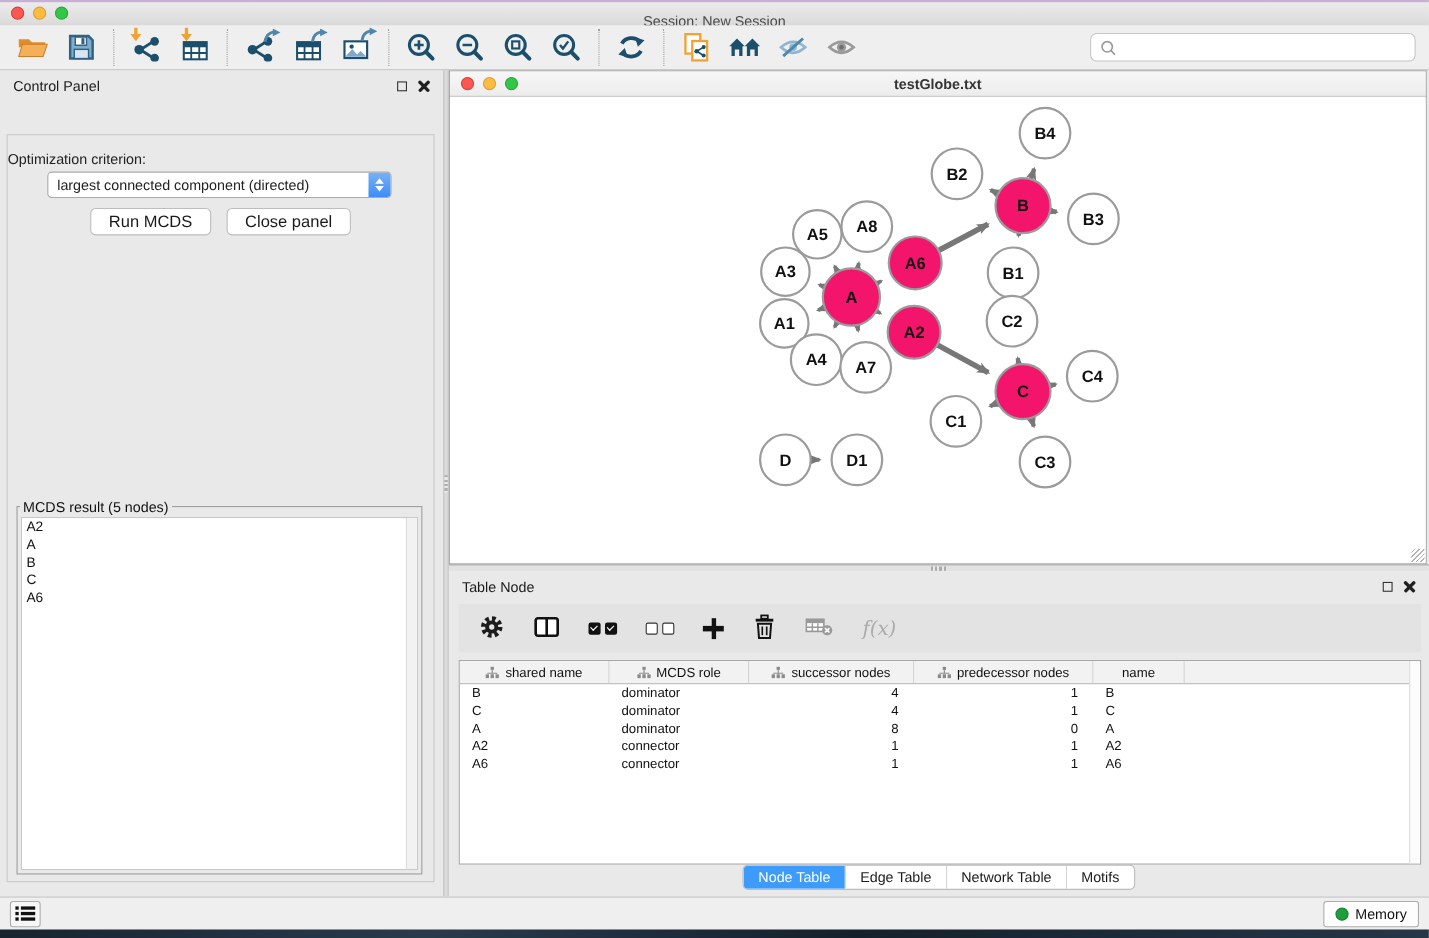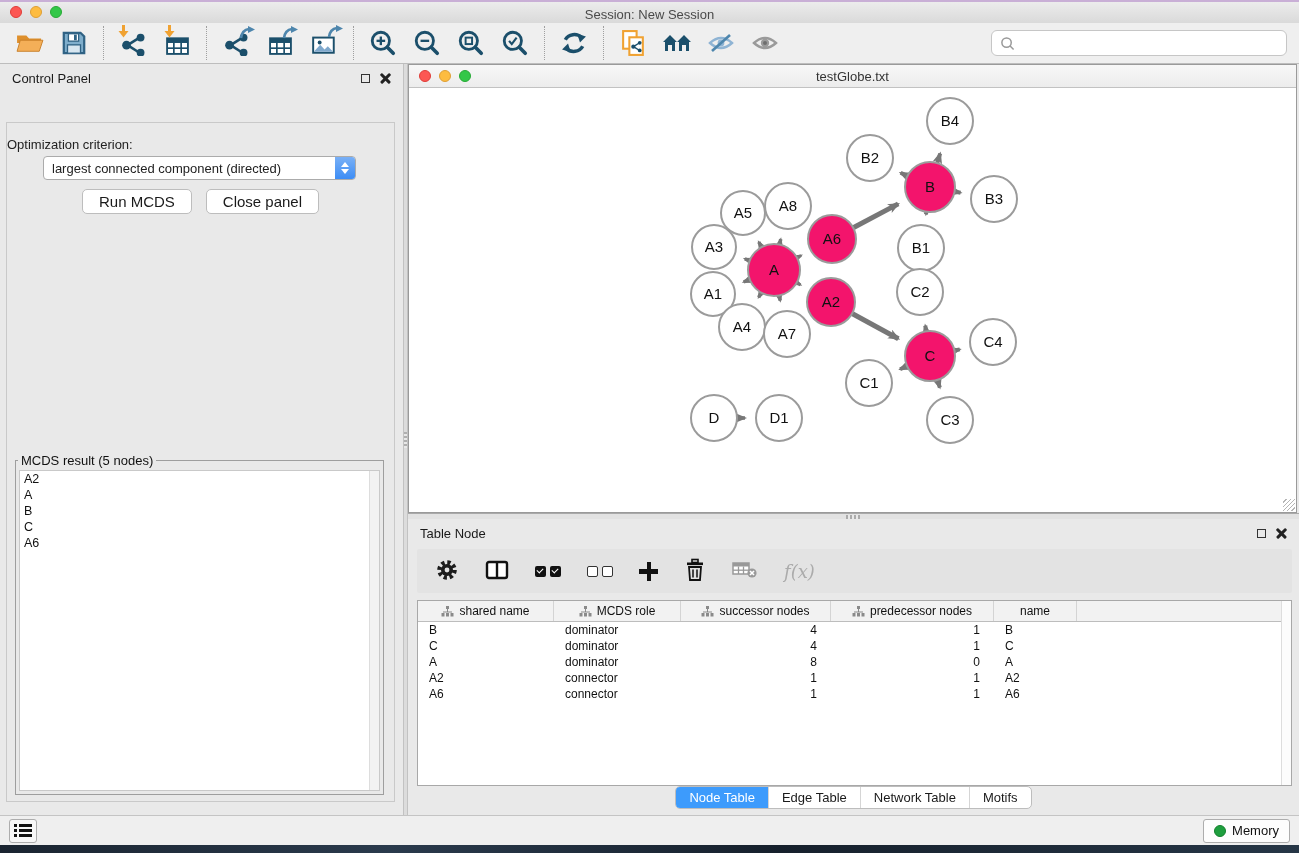--- a/index.html
+++ b/index.html
@@ -2,21 +2,21 @@
 <html><head>
 <meta charset="utf-8">
 <style>
   * { box-sizing: border-box; margin: 0; padding: 0; }
   html,body { width:1299px; height:853px; overflow:hidden; }
   body { font-family:"Liberation Sans", sans-serif; background:#E9E9E9; position:relative; font-size:13px; color:#222; }
 
   
   .titlebar { position:absolute; left:0; top:0; width:1299px; height:28px;
     background:linear-gradient(#ECECEC,#D6D6D6); border-top:2px solid #C9AFD6; border-bottom:1px solid #B4B4B4;
-    display:flex; align-items:center; justify-content:center; }
+    display:flex; align-items:flex-end; justify-content:center; }
   .titlebar .title { font-size:13px; color:#4A4A4A; }
   .lights { position:absolute; left:10px; top:4px; display:flex; gap:8px; }
   .light { width:12px; height:12px; border-radius:50%; }
   .light.red { background:#FC5753; border:1px solid #DF3D38; }
   .light.yellow { background:#FDBC40; border:1px solid #DE9F34; }
   .light.green { background:#33C748; border:1px solid #27AA35; }
 
   
   .toolbar { position:absolute; left:0; top:23px; width:1299px; height:41px; background:#EFEFEF;
     border-bottom:1px solid #BDBDBD; display:flex; align-items:center; padding:0 8px; }
@@ -61,21 +61,21 @@
   .result-item { font-size:12.5px; line-height:16px; padding-left:4px; color:#111; }
 
   
   .v-split { position:absolute; left:403px; top:64px; width:5px; height:751px; background:#DCDCDC; border-left:1px solid #C2C2C2; border-right:1px solid #C2C2C2; }
   .v-grip { position:absolute; left:0px; top:368px; width:3px; height:16px; background:repeating-linear-gradient(#AFAFAF 0 2px, #E8E8E8 2px 4px); }
   .h-split { position:absolute; left:408px; top:513px; width:891px; height:6px; background:#E2E2E2; border-top:1px solid #A9A9A9; }
   .h-grip { position:absolute; left:438px; top:1px; width:14px; height:4px; background:repeating-linear-gradient(90deg,#ABABAB 0 2px,#E8E8E8 2px 4px); }
 
   
   .net-window { position:absolute; left:408px; top:64px; width:889px; height:449px; background:#fff;
-    border:1px solid #9A9A9A; }
+    border:1px solid #9A9A9A;font-weight:bold; }
   .net-titlebar { height:23px; background:linear-gradient(#F7F7F7,#ECECEC); border-bottom:1px solid #C2C2C2;
     display:flex; align-items:center; justify-content:center; position:relative; }
   .net-titlebar .lights { top:5px; }
   .net-title { font-size:13px; color:#333; }
   .net-canvas { position:absolute; left:0; top:24px; right:0; bottom:0; background:#fff; overflow:hidden; }
   .resize-grip { position:absolute; right:1px; bottom:1px; width:12px; height:12px;
     background:repeating-linear-gradient(135deg, transparent 0 2px, #B5B5B5 2px 3px); }
 
   
   .table-panel { position:absolute; left:408px; top:519px; width:891px; height:296px; background:#E9E9E9; }

